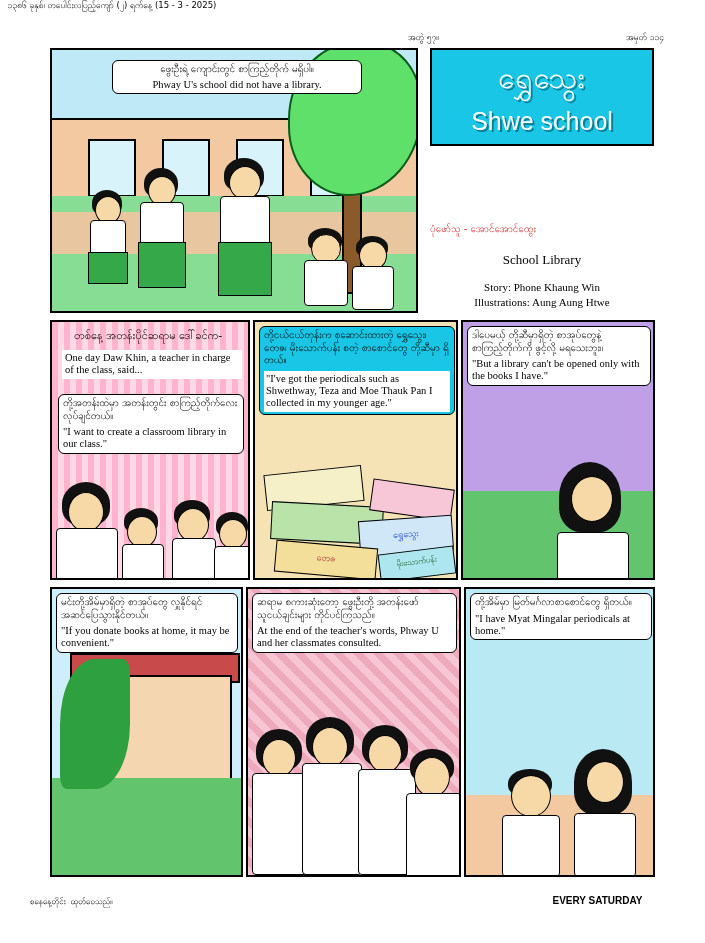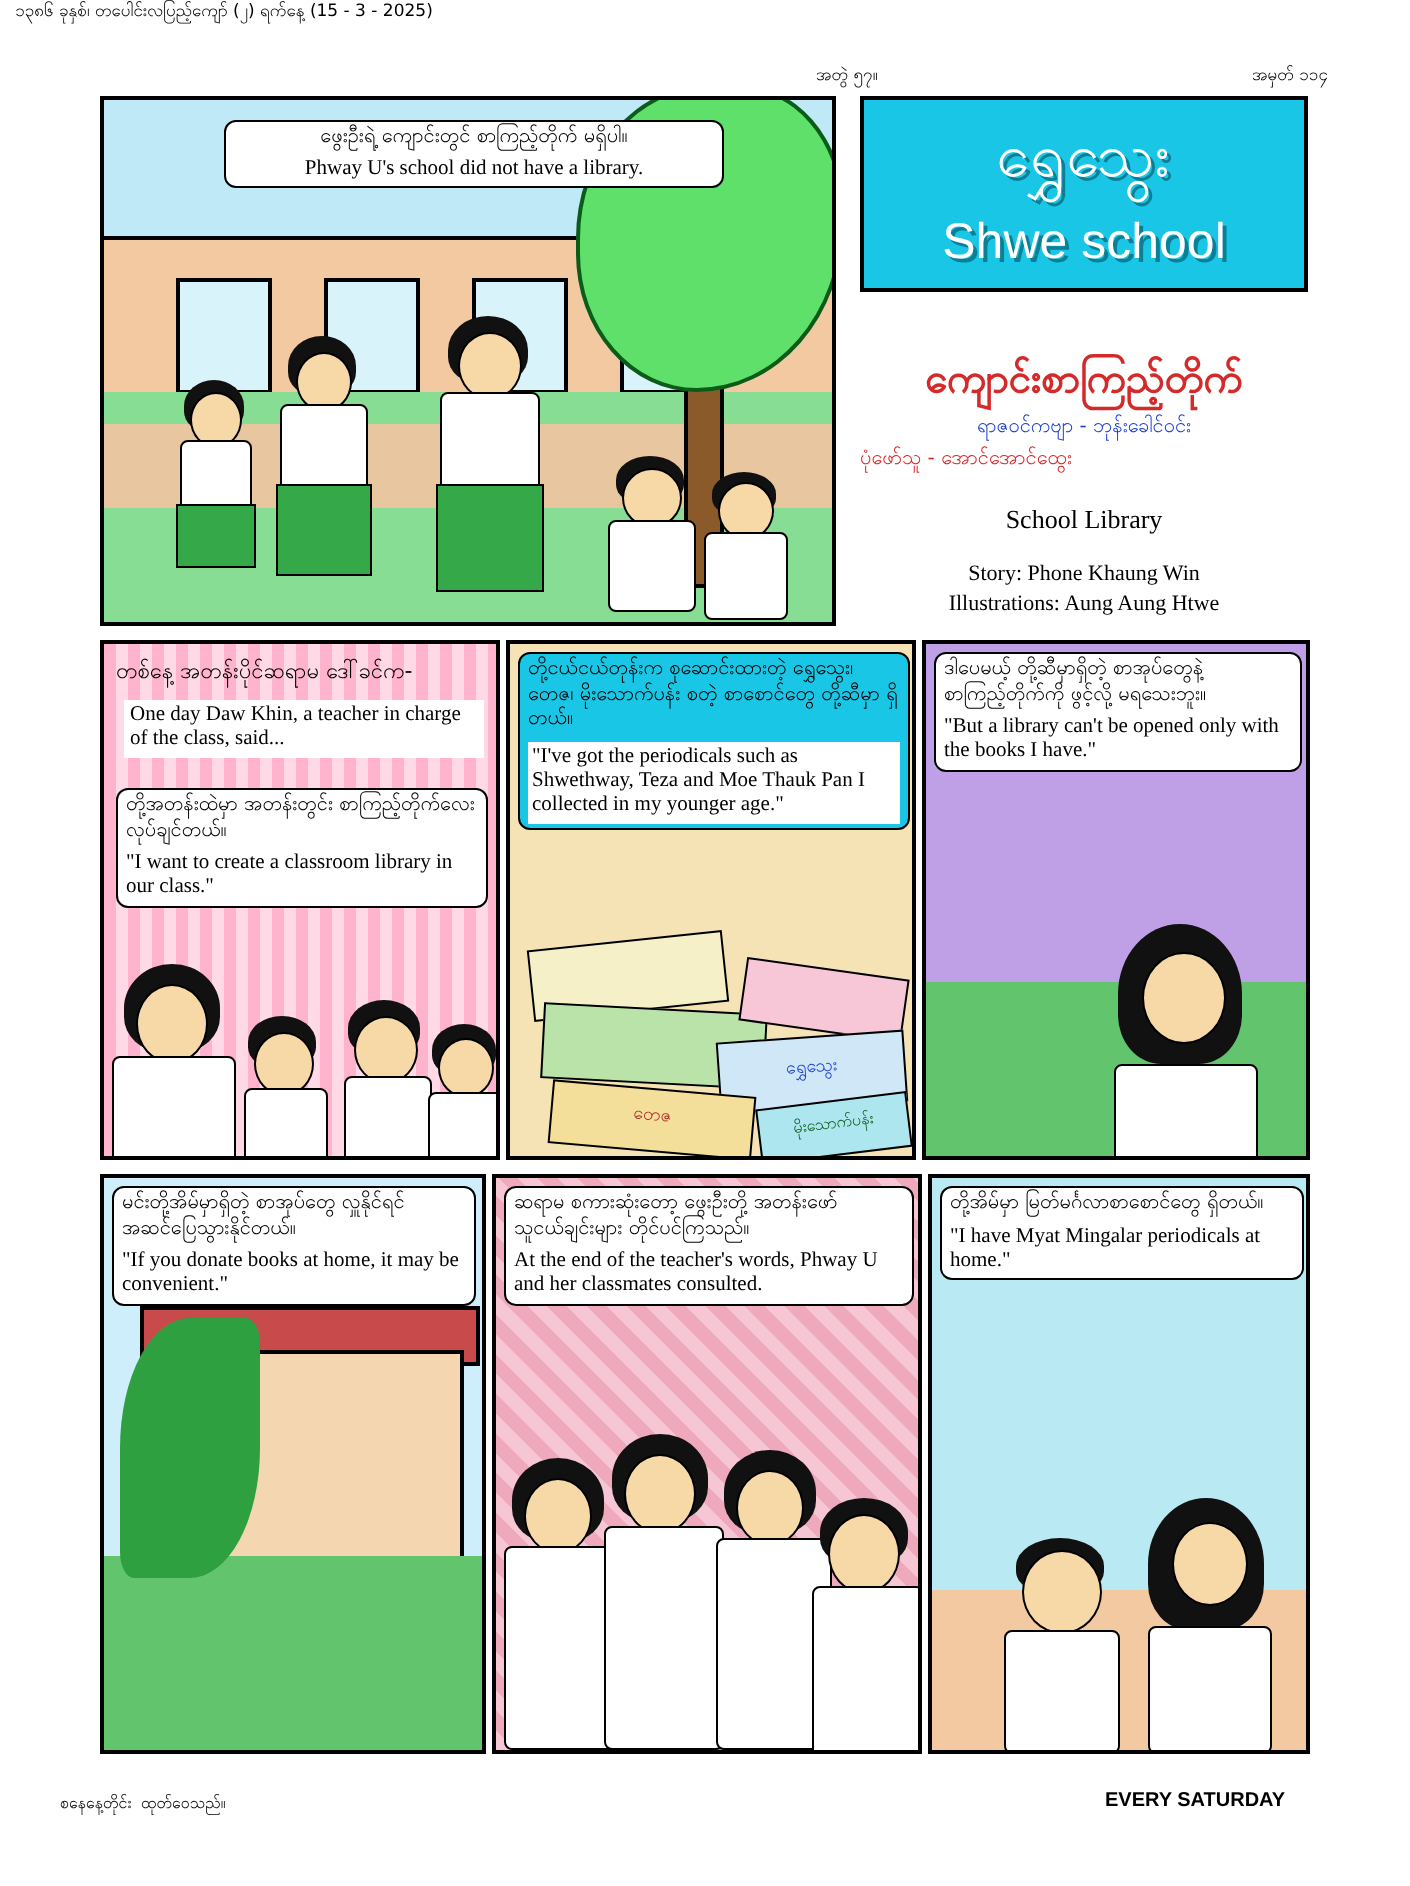--- a/index.html
+++ b/index.html
@@ -90,41 +90,39 @@
   #p6{left:246px;top:587px;width:215px;height:290px;background:#f4b8c8;}
   #p6 .bg{position:absolute;inset:0;background:
     repeating-linear-gradient(45deg,#f7c6d4 0 7px,#efa9bd 7px 14px);}
   #p7{left:464px;top:587px;width:191px;height:290px;background:#aee6ef;}
   #p7 .bg{position:absolute;inset:0;background:#b9e9f2;}
   #p7 .floor{position:absolute;left:0;bottom:0;width:100%;height:28%;background:#f2c9a0;}
 
   
   .narr{position:absolute;background:#fff;padding:2px 3px;box-sizing:border-box;}
 
-  .mm-head{position:absolute;font-family:"DejaVu Sans",sans-serif;font-size:11px;color:#000;}
+  .mm-head{position:absolute;font-family:"DejaVu Sans",sans-serif;font-size:11px;color:#000;padding-left:16px;}
 
   
   .book{position:absolute;border:1.5px solid #000;}
 </style>
 </head>
 <body>
 
 <div class="page">
 
   <div class="toprow" id="issue-left">အတွဲ ၅၇။</div>
   <div class="toprow" id="issue-right">အမှတ် ၁၁၄</div>
 
   <div id="masthead">
     <div class="mm">ရွှေသွေး</div>
     <div class="en-name">Shwe school</div>
   </div>
 
   <div id="dateline">၁၃၈၆ ခုနှစ်၊ တပေါင်းလပြည့်ကျော် (၂) ရက်နေ့    (15 - 3 - 2025)</div>
-  <div id="story-title-mm">ကျောင်းစာကြည့်တိုက်</div>
-  <div id="credit-mm">ရာဇဝင်ကဗျာ - ဘုန်းခေါင်ဝင်း</div>
   <div id="credit-mm2">ပုံဖော်သူ - အောင်အောင်ထွေး</div>
   <div id="story-title-en">School Library</div>
   <div id="byline">
     <div>Story: Phone Khaung Win</div>
     <div>Illustrations: Aung Aung Htwe</div>
   </div>
 
   <div class="panel" id="p1">
     <div class="sky"></div>
     <div class="wall"></div>

